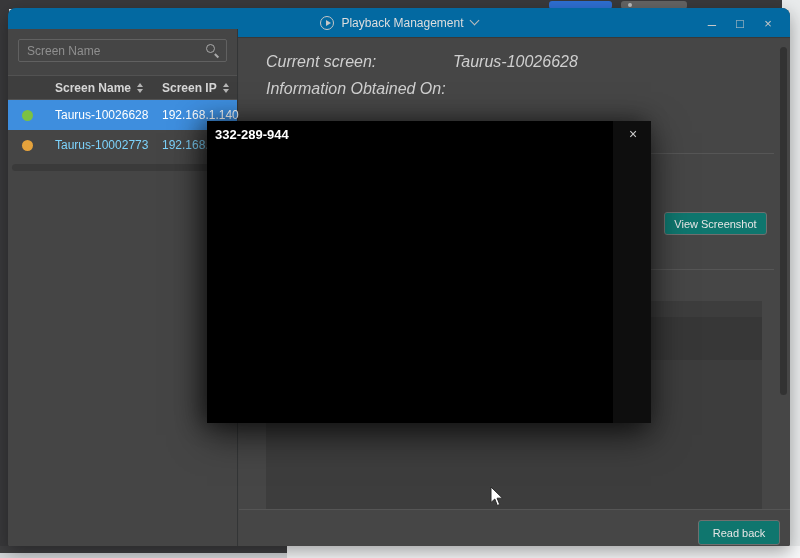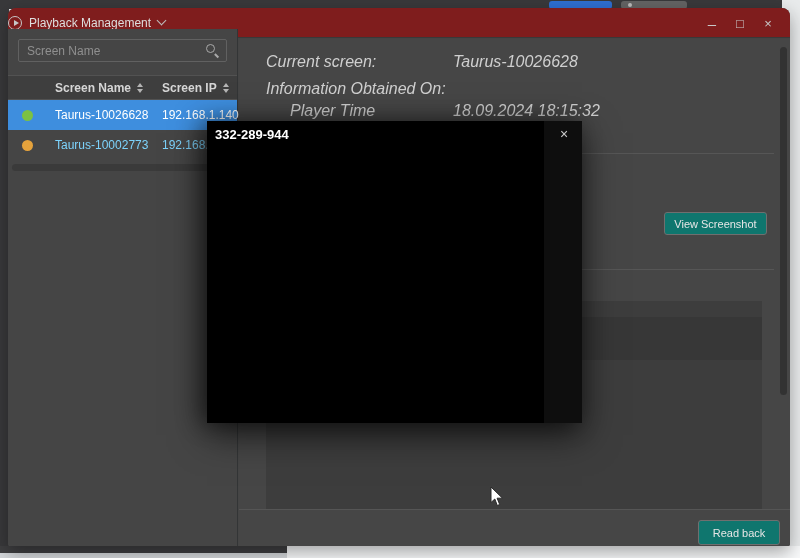--- a/index.html
+++ b/index.html
@@ -13,22 +13,22 @@
   .bg-tab-gray .dot { position:absolute; left:7px; top:2px; width:4px; height:4px; border-radius:50%; background:#bdbdbd; }
   .bg-left-strip { position:absolute; left:0; top:0; width:9px; height:552px; background:#39393b; }
   .bg-bottom-dark { position:absolute; left:0; top:546px; width:287px; height:7px; background:#3f3f41; }
   .bg-bottom-light-left { position:absolute; left:0; top:553px; width:287px; height:5px; background:#d3d6d9; }
   .bg-bottom-white { position:absolute; left:287px; top:546px; width:513px; height:12px; background:#f8f9fa; }
 
   
   .app-window { position:absolute; left:8px; top:8px; width:782px; height:538px;
     background:#454545; border-radius:8px 8px 2px 2px; box-shadow:0 6px 18px rgba(0,0,0,.35); overflow:hidden; }
 
-  .titlebar { position:absolute; left:0; top:0; right:0; height:30px; background:#7f1d1d;
-    border-bottom:1px solid #393939; display:flex; align-items:center; justify-content:flex-start; }
+  .titlebar { position:absolute; left:0; top:0; right:0; height:30px; background:#0369a1;
+    border-bottom:1px solid #393939; display:flex; align-items:center; justify-content:center; }
   .title-group { display:flex; align-items:center; gap:7px; }
   .play-icon { width:14px; height:14px; border:1px solid #c7c7c7; border-radius:50%; position:relative; }
   .play-icon::after { content:""; position:absolute; left:4.5px; top:3.5px; border-left:5px solid #c7c7c7;
     border-top:3px solid transparent; border-bottom:3px solid transparent; }
   .window-title { color:#dedede; font-size:12px; }
   .chevron-down { width:7px; height:7px; border-right:1.5px solid #bdbdbd; border-bottom:1.5px solid #bdbdbd;
     transform:rotate(45deg); margin-top:-4px; }
   .win-controls { position:absolute; right:8px; top:0; height:30px; display:flex; align-items:center; }
   .win-btn { width:28px; height:30px; display:flex; align-items:center; justify-content:center;
     color:#c8c8c8; font-size:13px; cursor:default; }
@@ -77,21 +77,21 @@
     font-size:11px; font-family:"Liberation Sans", sans-serif; cursor:default; }
   .view-screenshot-btn { position:absolute; left:425px; top:173px; width:103px; height:23px; }
   .readback-btn { position:absolute; left:459px; top:481px; width:82px; height:25px; }
 
   .content-box { position:absolute; left:27px; top:262px; width:496px; height:208px; background:#3d3d3d; }
   .content-box .band { position:absolute; left:0; right:0; top:16px; height:43px; background:#373737; }
 
   .vscrollbar { position:absolute; right:3px; top:8px; width:7px; height:348px; border-radius:4px; background:#323232; }
 
   
-  .popup { position:absolute; left:207px; top:121px; width:375px; height:302px; background:#0e0e0e;
+  .popup { position:absolute; left:207px; top:121px; width:444px; height:302px; background:#0e0e0e;
     box-shadow:0 12px 34px rgba(0,0,0,.6), -6px 0 22px rgba(0,0,0,.45); z-index:10; }
   .popup-screen { position:absolute; left:0; top:0; bottom:0; right:38px; background:#000; }
   .popup-title { position:absolute; left:8px; top:6px; color:#ffffff; font-size:13px; font-weight:bold; z-index:2; }
   .popup-close { position:absolute; right:9px; top:4px; color:#cccccc; font-size:14px; z-index:2;
     width:18px; height:18px; display:flex; align-items:center; justify-content:center; cursor:default; }
 
   
   .cursor { position:absolute; left:490px; top:486px; z-index:20; }
 </style>
 </head>
@@ -179,24 +179,20 @@
   </div>
 
   <div class="main-panel">
     <div class="info-row row-current">
       <span class="info-label">Current screen:</span>
       <span class="info-value">Taurus-10026628</span>
     </div>
     <div class="info-row row-obtained">
       <span class="info-label">Information Obtained On:</span>
     </div>
-    <div class="info-row row-player">
-      <span class="info-label">Player Time</span>
-      <span class="info-value">18.09.2024 18:15:32</span>
-    </div>
 
     <div class="divider divider-1"></div>
 
     <button class="btn view-screenshot-btn">View Screenshot</button>
 
     <div class="divider divider-2"></div>
 
     <div class="content-box">
       <div class="band"></div>
     </div>

